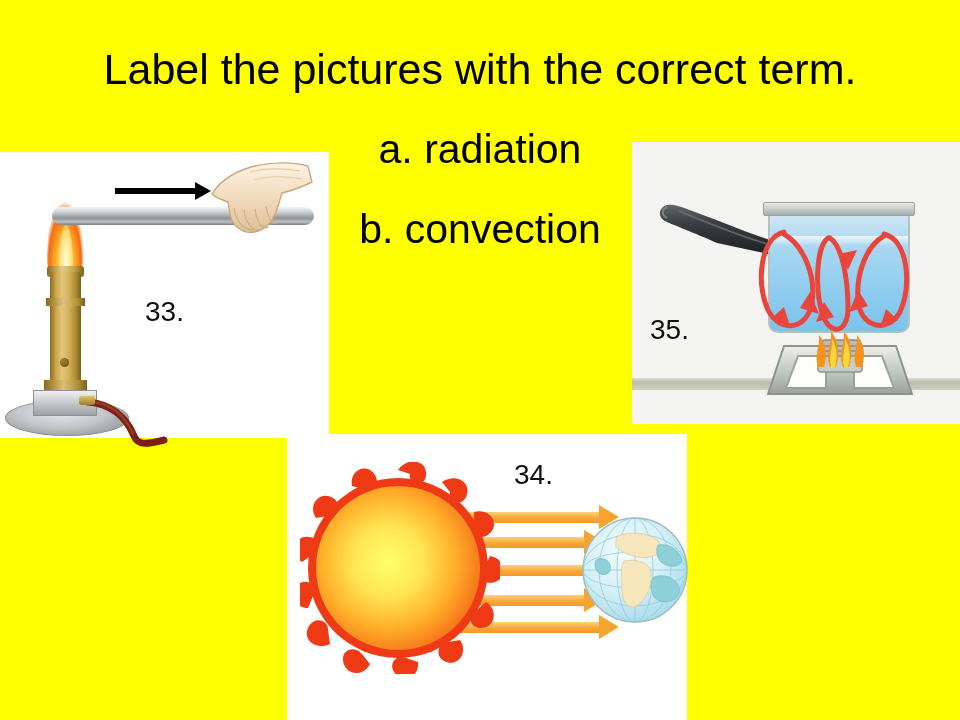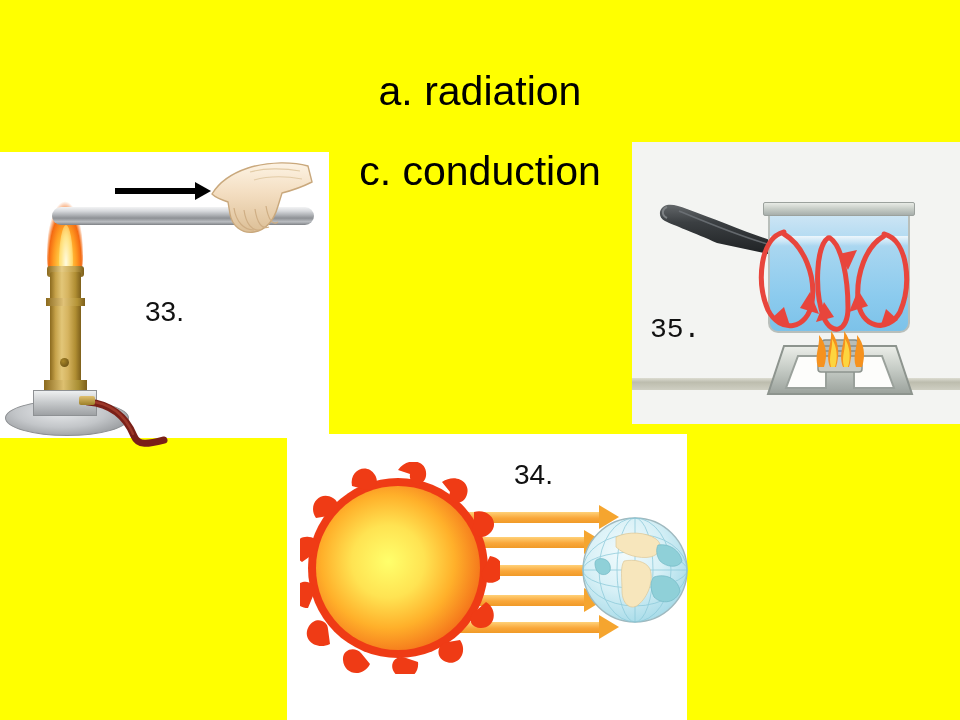--- a/index.html
+++ b/index.html
@@ -79,21 +79,21 @@
 
   .num-label {
     position: absolute;
     font-size: 28px;
     line-height: 40px;
     color: #111111;
     font-weight: 400;
     z-index: 30;
   }
   #label-33 { left: 145px; top: 292px; }
-  #label-35 { left: 650px; top: 310px; font-family: Liberation Mono, monospace; }
+  #label-35 { left: 650px; top: 310px; }
   #label-34 { left: 475px; top: 455px; margin-left: 39px; }
 
   
   .rod {
     position: absolute;
     left: 52px;
     top: 207px;
     width: 262px;
     height: 18px;
     border-radius: 9px;
@@ -545,17 +545,18 @@
     <g fill="#8fd0d8" stroke="#72b9c4" stroke-width="0.7">
       <path d="M78 30 C 90 28, 100 36, 102 46 C 98 54, 86 52, 80 46 C 76 40, 76 34, 78 30 Z"></path>
       <path d="M74 62 C 86 58, 98 64, 100 76 C 96 88, 82 90, 74 82 C 70 74, 70 66, 74 62 Z"></path>
       <path d="M18 44 C 26 42, 32 48, 30 56 C 26 62, 18 60, 16 54 C 14 48, 15 45, 18 44 Z"></path>
     </g>
   </svg>
 
   <div class="num-label" id="label-34">34.</div>
 
   <div class="text-stack">
+    <div class="title-line">Label the pictures with the correct term.</div>
     <div class="option-line">a. radiation</div>
-    <div class="option-line">c. conduction</div>
+    <div class="option-line">b. convection</div>
   </div>
 
 </div>
 
 </body></html>

